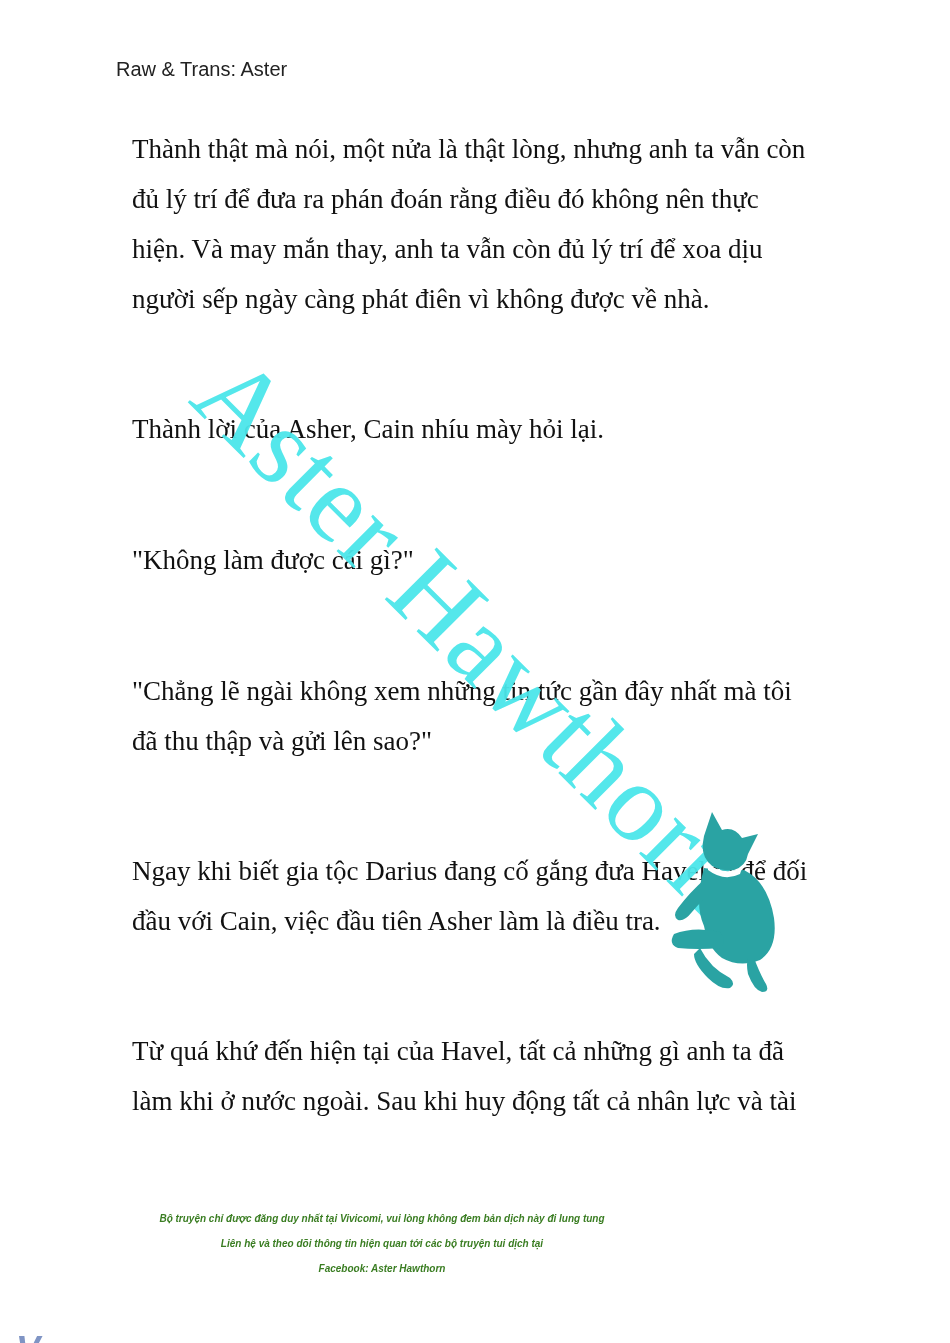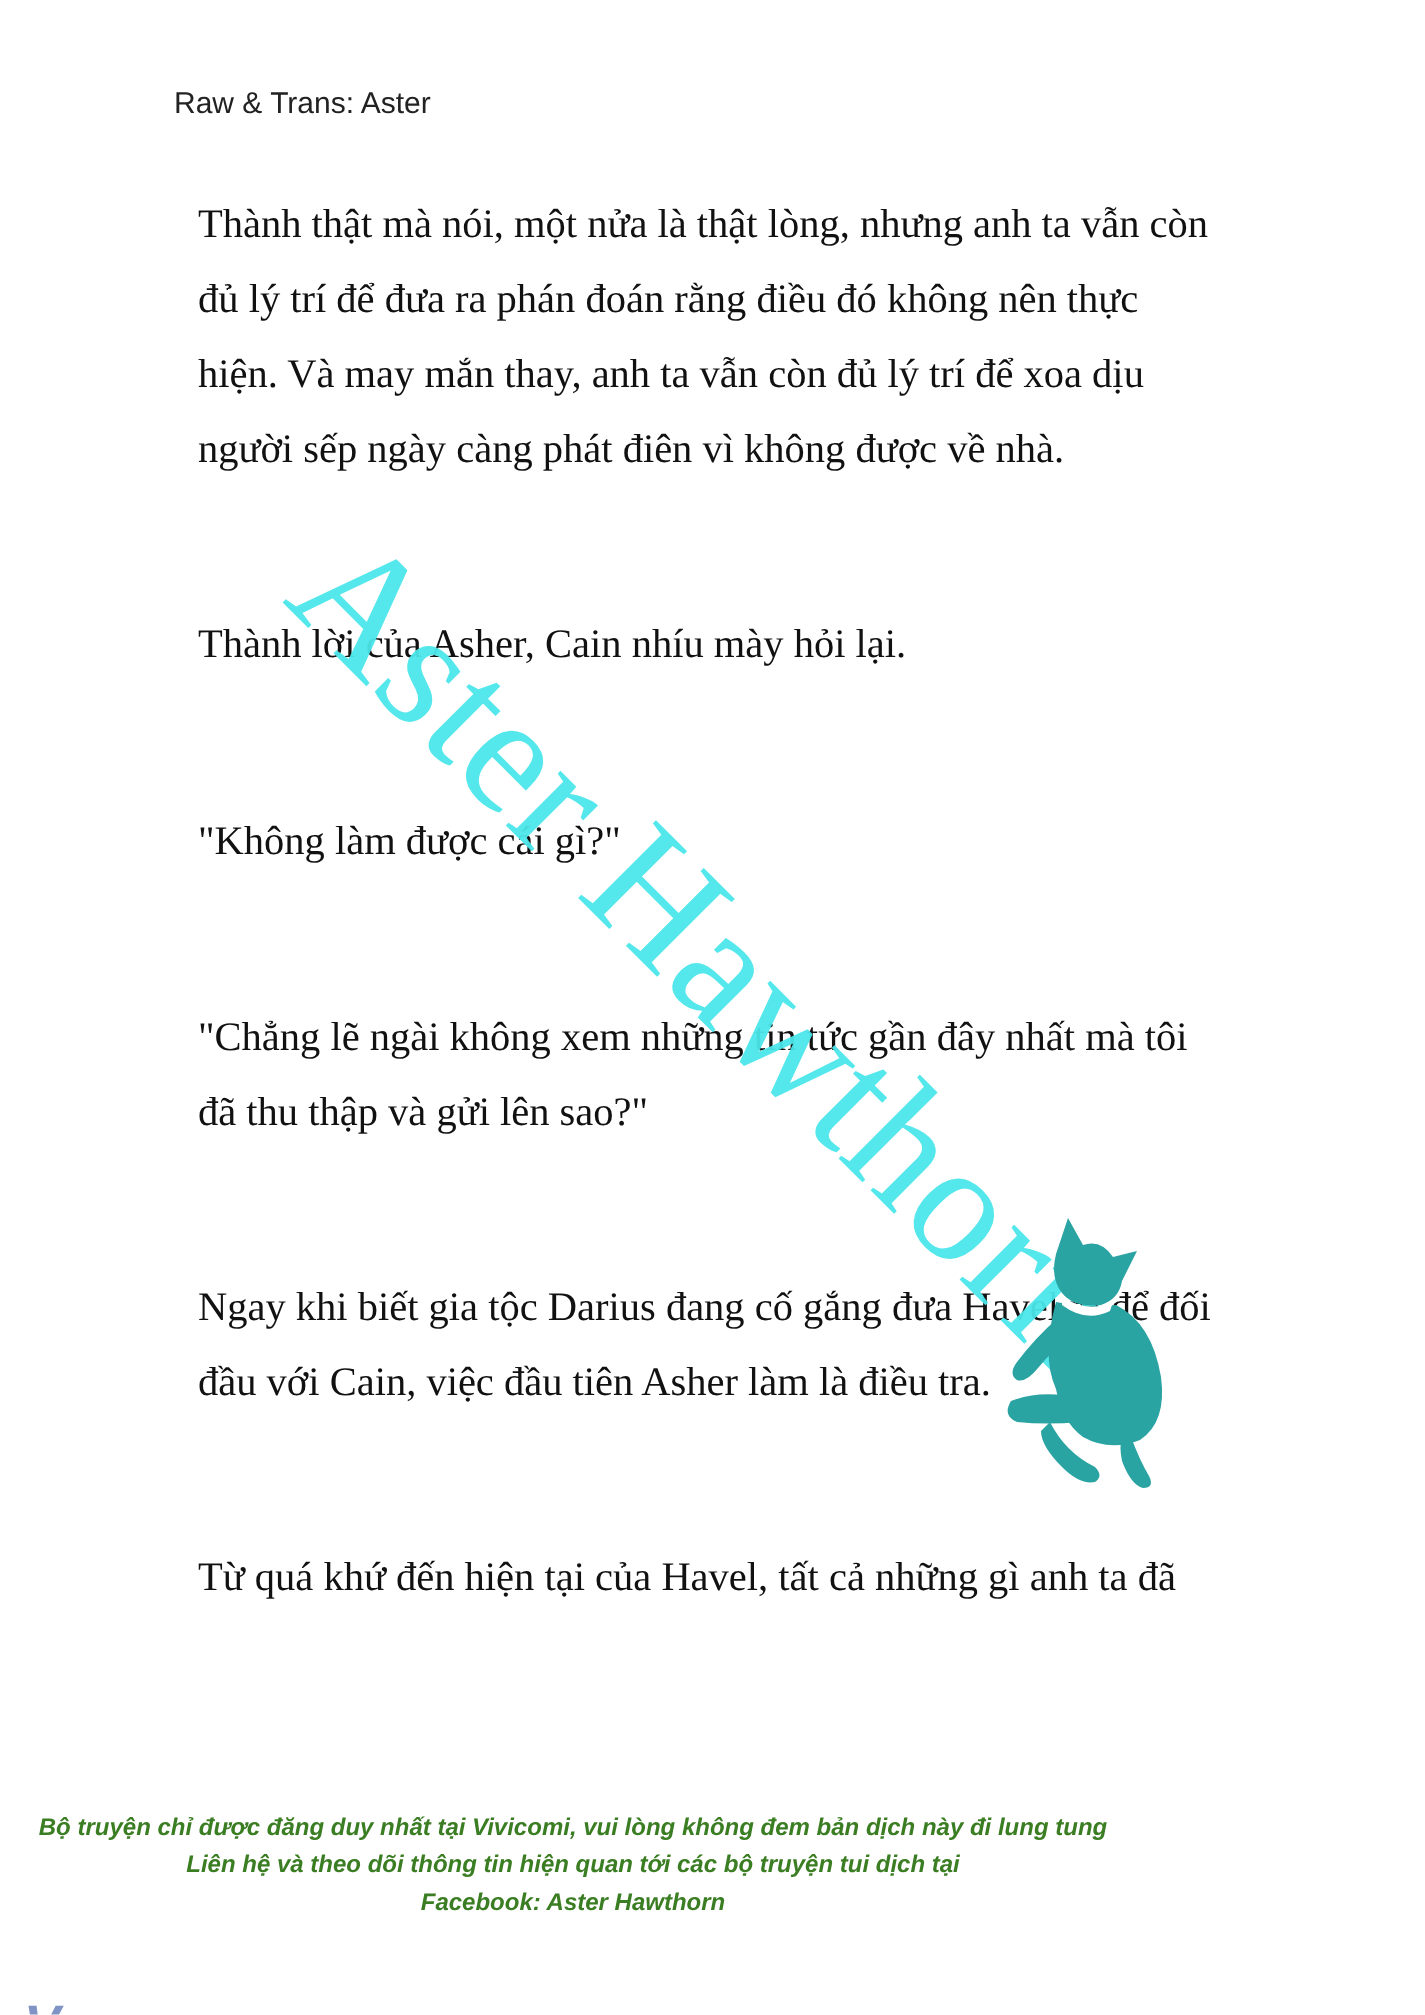--- a/index.html
+++ b/index.html
@@ -23,21 +23,21 @@
       transform: rotate(45deg);
       font-family: "Liberation Serif", serif; font-size: 112px;
       color: #4be6ea; white-space: nowrap; letter-spacing: 1px;
       width: 720px; text-align: center; opacity: 0.95;
       pointer-events: none;
     }
     .cat { position: absolute; left: 664px; top: 808px; width: 120px; height: 185px; }
     .footer {
       position: absolute; left: 0; width: 764px; text-align: center;
       font-family: "Liberation Sans", sans-serif; font-style: italic; font-weight: bold;
-      font-size: 16px; color: #3a7d22; line-height: 25px;
+      font-size: 10px; color: #3a7d22; line-height: 25px;
     }
     .logo {
       position: absolute; left: 16px; top: 1296px;
       font-family: "Liberation Sans", sans-serif; font-style: italic; font-weight: bold;
       font-size: 30px; color: #8ea2cc; letter-spacing: -1px; margin-top: 33px;
     }
     .logo .v { font-size: 36px; color: #7f94c4; }
   </style>
 </head>
 <body>
@@ -64,20 +64,21 @@
   <span class="line">đã thu thập và gửi lên sao?"</span>
 </div>
 
 <div class="para" style="top:830px;">
   <span class="line">Ngay khi biết gia tộc Darius đang cố gắng đưa Havel ra để đối</span>
   <span class="line">đầu với Cain, việc đầu tiên Asher làm là điều tra.</span>
 </div>
 
 <div class="para" style="top:1010px;">
   <span class="line">Từ quá khứ đến hiện tại của Havel, tất cả những gì anh ta đã</span>
+  <span class="line">làm khi ở nước ngoài. Sau khi huy động tất cả nhân lực và tài</span>
 </div>
 
 <div class="watermark">Aster Hawthorn</div>
 
 <svg class="cat" viewBox="0 0 120 185">
   <g fill="#2aa3a3">
 
     <path d="M40 28 L48 4 L58 22 Q70 18 78 30 L94 26 L84 46 Q82 58 70 62 Q52 64 44 54 Q36 44 40 28 Z"></path>
 
     <path d="M40 60 Q60 64 80 62 Q104 74 110 110 Q114 140 96 152 Q76 160 58 150 Q44 140 40 118 Q30 96 40 60 Z"></path>

